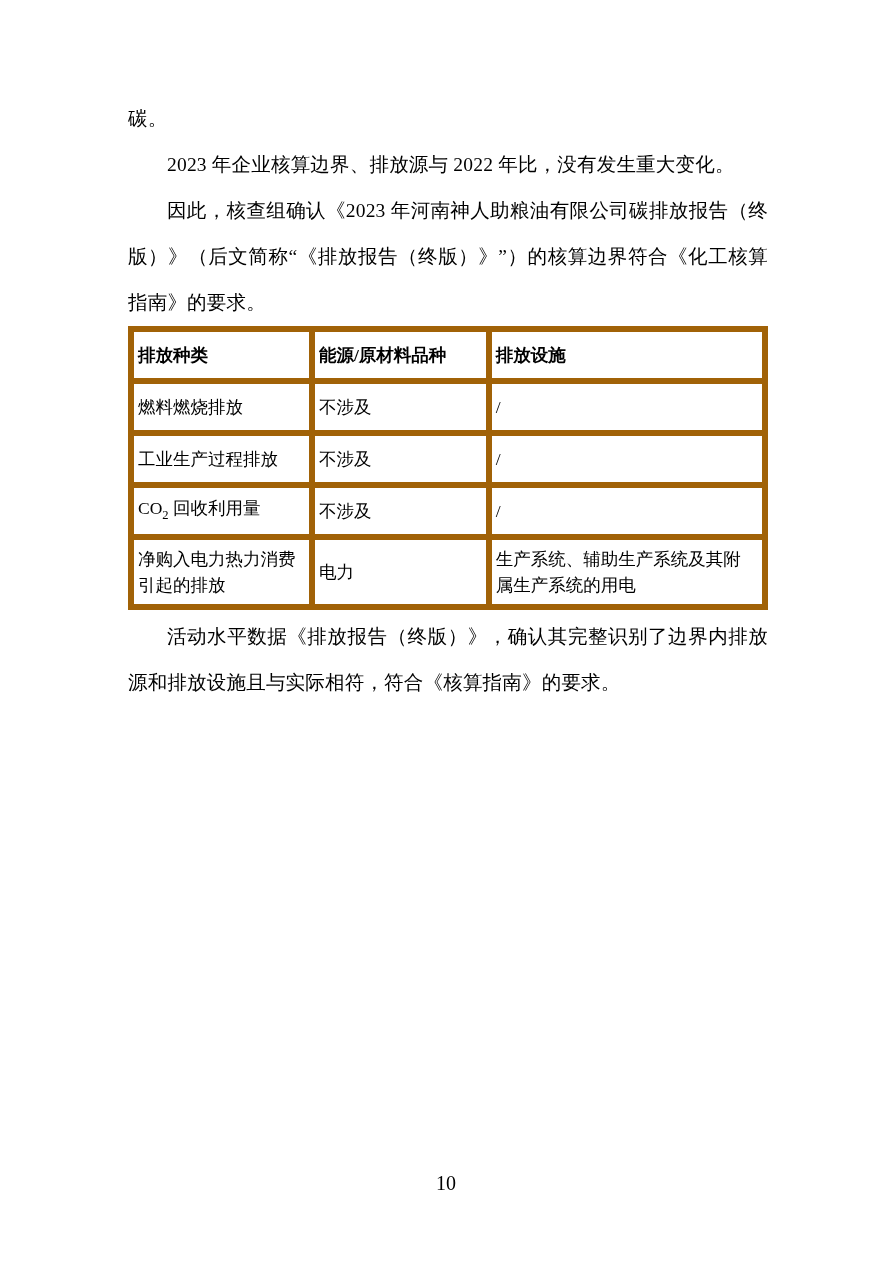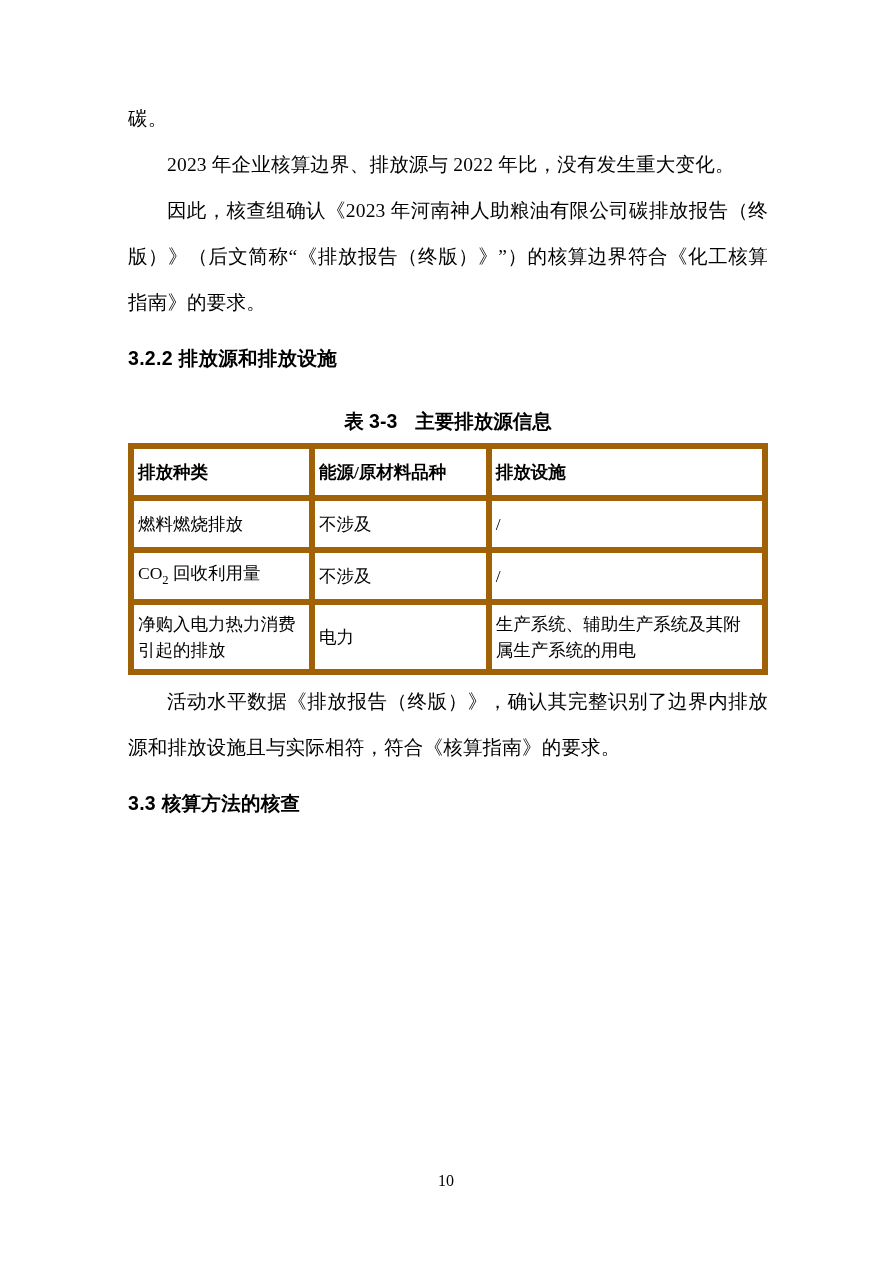--- a/index.html
+++ b/index.html
@@ -83,71 +83,71 @@
   }
   .after-table {
     margin-top: 6px;
   }
   .page-number {
     position: absolute;
     left: 0;
     right: 0;
     top: 1172px;
     text-align: center;
-    font-size: 16px;
+    font-size: 20px;
     font-family: "Liberation Serif", "DejaVu Serif", serif;
   }
 </style>
 </head>
 <body>
 
 <div class="page">
   <div class="content">
 
     <p class="body-text">碳。</p>
 
     <p class="body-text indent">2023 年企业核算边界、排放源与 2022 年比，没有发生重大变化。</p>
 
     <p class="body-text indent">因此，核查组确认《2023 年河南神人助粮油有限公司碳排放报告（终版）》（后文简称“《排放报告（终版）》”）的核算边界符合《化工核算指南》的要求。</p>
 
-    <h3 class="heading">3.2.2 排放源和排放设施</h3>
 
 
-    <div class="table-caption">
-      <span>表 3-3</span><span class="cap-gap"></span><span>主要排放源信息</span>
-    </div>
 
     <table class="emission-table">
       <thead>
         <tr>
           <td class="col1">排放种类</td>
           <td class="col2">能源/原材料品种</td>
           <td class="col3">排放设施</td>
         </tr>
       </thead>
       <tbody>
         <tr>
           <td class="col1">燃料燃烧排放</td>
+          <td class="col2">不涉及</td>
+          <td class="col3">/</td>
+        </tr>
+        <tr>
+          <td class="col1">工业生产过程排放</td>
           <td class="col2">不涉及</td>
           <td class="col3">/</td>
         </tr>
         <tr>
           <td class="col1"><span>CO</span><sub>2</sub><span> 回收利用量</span></td>
           <td class="col2">不涉及</td>
           <td class="col3">/</td>
         </tr>
         <tr class="tall">
           <td class="col1">净购入电力热力消费引起的排放</td>
           <td class="col2">电力</td>
           <td class="col3">生产系统、辅助生产系统及其附属生产系统的用电</td>
         </tr>
       </tbody>
     </table>
 
     <p class="body-text indent after-table">活动水平数据《排放报告（终版）》，确认其完整识别了边界内排放源和排放设施且与实际相符，符合《核算指南》的要求。</p>
 
-    <h3 class="heading">3.3 核算方法的核查</h3>
 
 
   </div>
 
   <div class="page-number">10</div>
 </div>
 
 </body></html>

